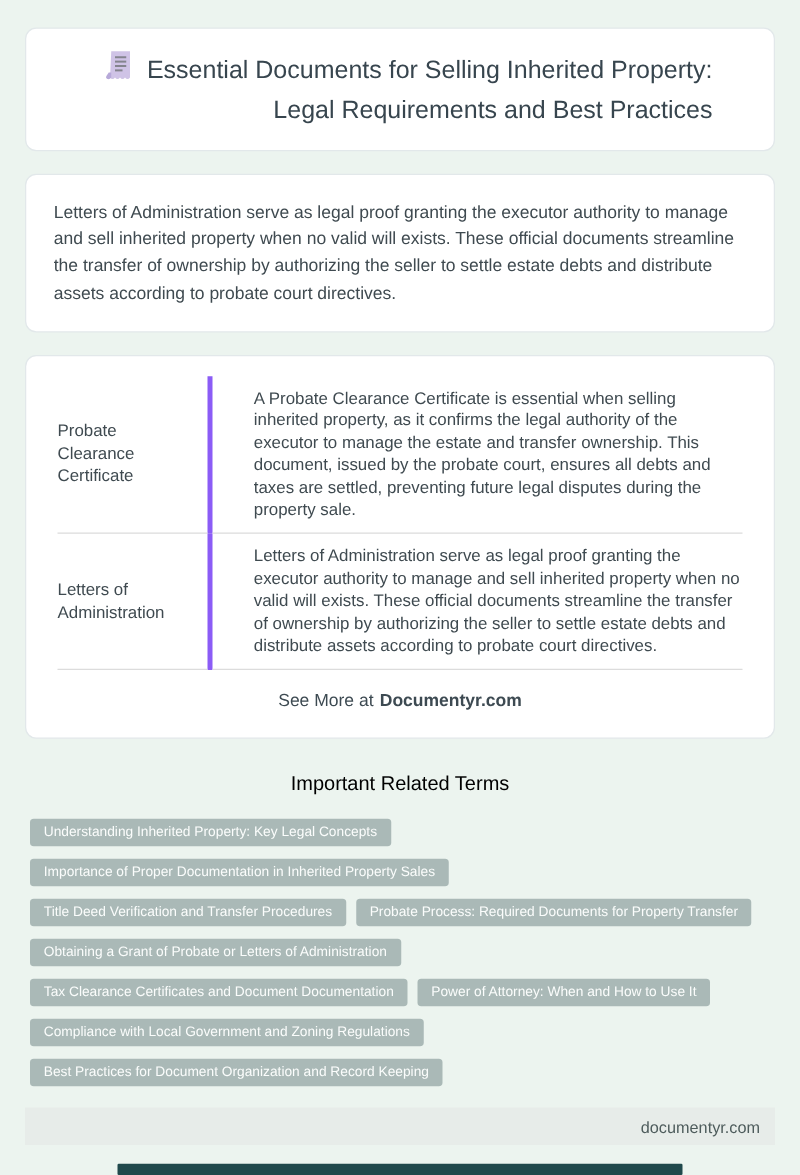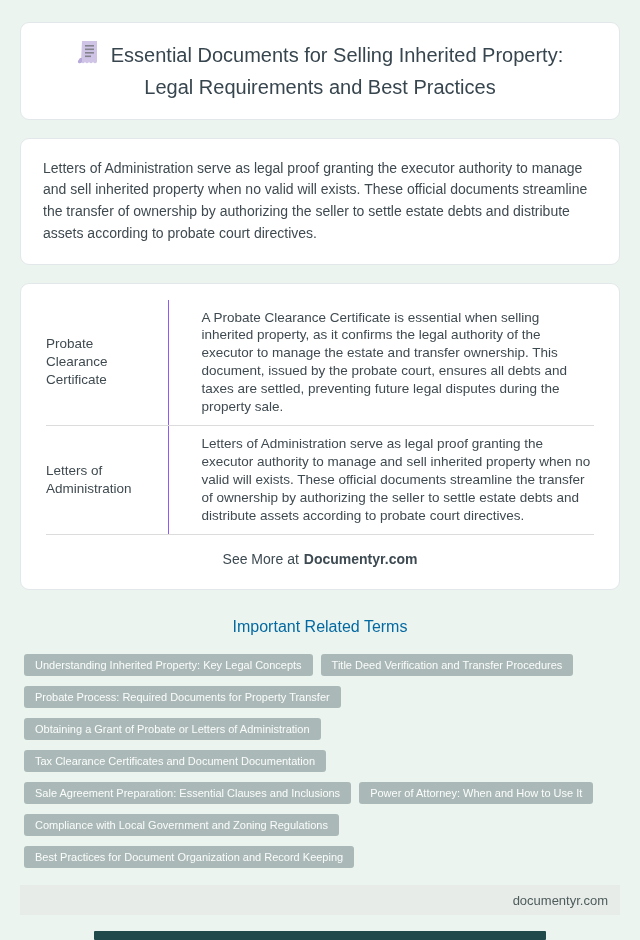--- a/index.html
+++ b/index.html
@@ -22,21 +22,21 @@
     margin: 0 20px 18px 20px;
   }
 
   
   .title-card { margin-top: 22px; padding: 17px 20px; }
   .title-card h1 {
     font-size: 20px;
     font-weight: 400;
     line-height: 1.42;
     color: #37454e;
-    text-align: center;
+    text-align: right;
     max-width: 500px;
     margin: 0 auto;
   }
   .doc-icon { display: inline-block; vertical-align: -4px; margin-right: 10px; }
 
   
   .intro-card { padding: 19px 22px; }
   .intro-card p {
     font-size: 14px;
     line-height: 1.55;
@@ -50,38 +50,38 @@
   .doc-table td {
     border-bottom: 1px solid #dcdcdc;
     padding: 9px 0;
     font-size: 13.5px;
     line-height: 1.33;
     color: #3f4a50;
     vertical-align: middle;
   }
   .doc-table td.term {
     width: 122px;
-    border-right: 1px solid #8b5cf6;
+    border-right: 4px solid #8b5cf6;
     padding-right: 12px;
   }
   .doc-table td.desc { padding-left: 33px; }
   .see-more {
     text-align: center;
     font-size: 14px;
     color: #3d4a52;
     padding: 16px 0 10px 0;
   }
   .see-more .site { font-weight: bold; margin-left: 5px; }
 
   
   .related-heading {
     text-align: center;
     font-size: 16px;
     font-weight: 400;
-    color: #0369a1;
+    color: #000000;
     margin: 28px 0 18px 0;
   }
   .tags {
     display: flex;
     flex-wrap: wrap;
     column-gap: 8px;
     row-gap: 10px;
     padding: 0 22px 0 24px;
     align-content: flex-start;
   }
@@ -156,25 +156,25 @@
     </table>
     <div class="see-more">
       <span>See More at</span><span class="site">Documentyr.com</span>
     </div>
   </div>
 
   <h2 class="related-heading">Important Related Terms</h2>
 
   <div class="tags">
     <span class="tag">Understanding Inherited Property: Key Legal Concepts</span>
+    <span class="tag">Importance of Proper Documentation in Inherited Property Sales</span>
     <span class="tag">Title Deed Verification and Transfer Procedures</span>
     <span class="tag">Probate Process: Required Documents for Property Transfer</span>
     <span class="tag">Obtaining a Grant of Probate or Letters of Administration</span>
     <span class="tag">Tax Clearance Certificates and Document Documentation</span>
-    <span class="tag">Sale Agreement Preparation: Essential Clauses and Inclusions</span>
     <span class="tag">Power of Attorney: When and How to Use It</span>
     <span class="tag">Compliance with Local Government and Zoning Regulations</span>
     <span class="tag">Best Practices for Document Organization and Record Keeping</span>
   </div>
 
   <div class="footer-bar">
     <span class="site-name">documentyr.com</span>
   </div>
 
   <div class="home-indicator"></div>

